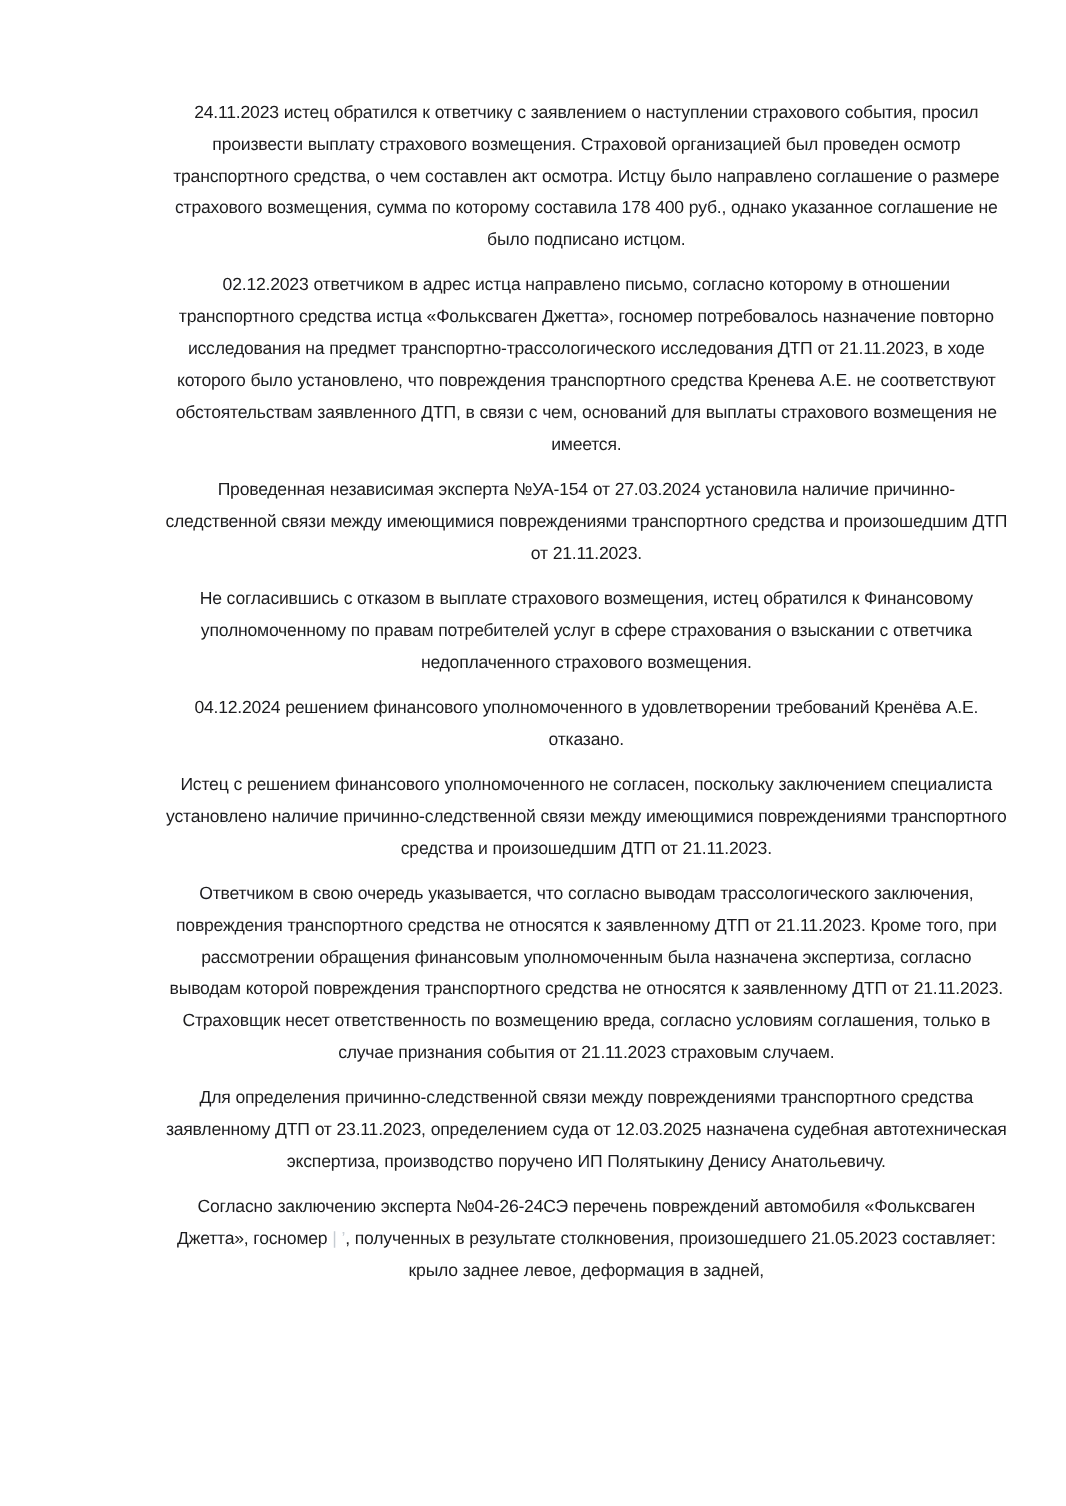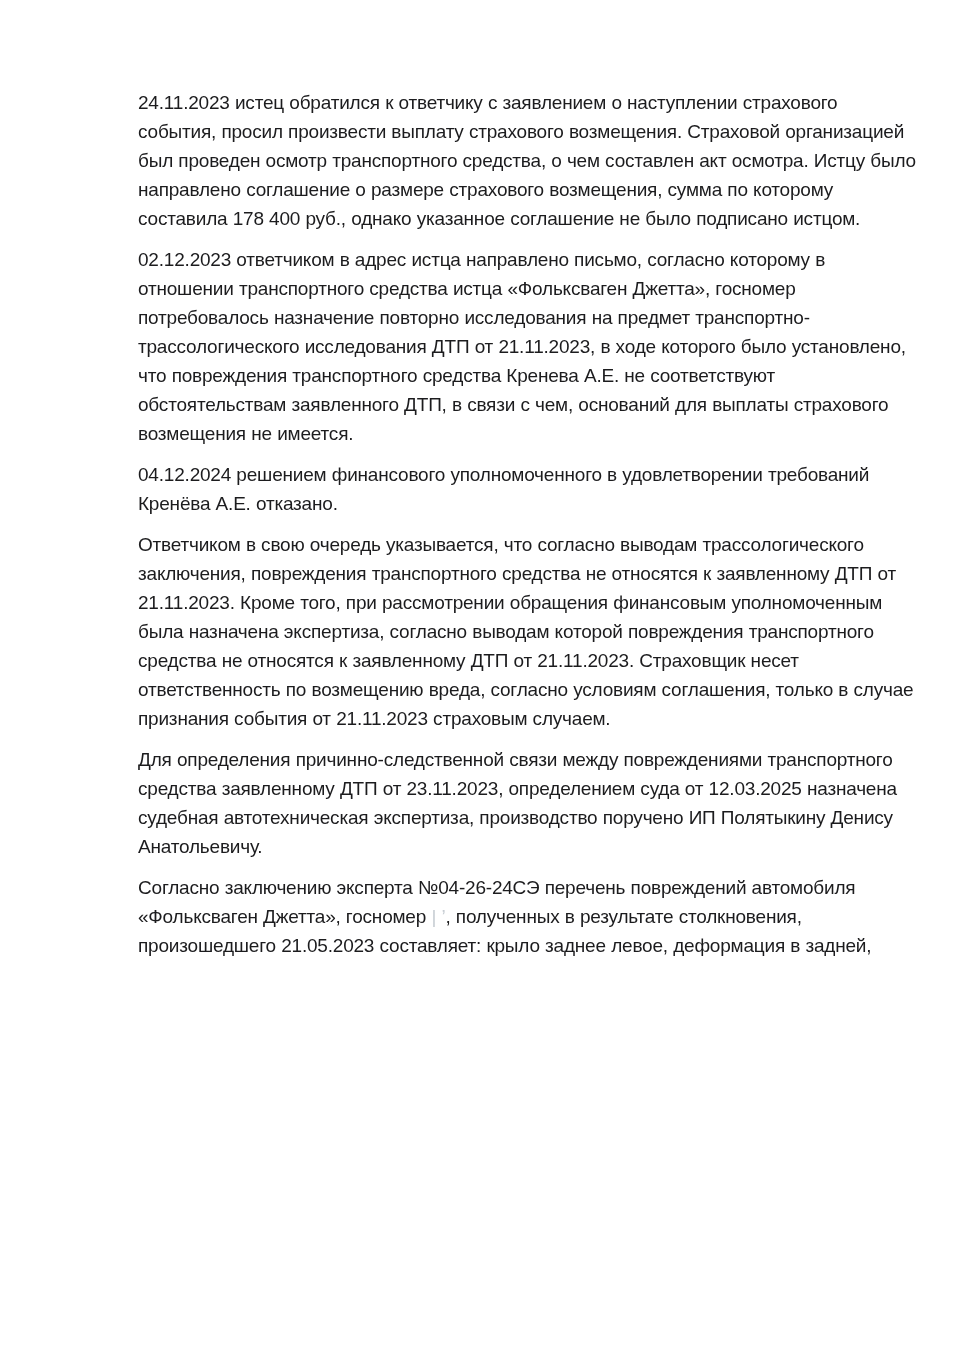--- a/index.html
+++ b/index.html
@@ -18,41 +18,44 @@
     box-sizing: border-box;
     width: 969px;
     height: 1369px;
     background: #ffffff;
     padding: 88px 53px 40px 138px;
   }
   .doc-body {
     width: 778px;
   }
   .para {
-    margin: 0 0 12px 0;
-    font-size: 19px;
+    margin: 0 0 12px 12px;
+    font-size: 16px;
     line-height: 29px;
     letter-spacing: -0.2px;
     color: #1c1c1e;
     font-weight: 400;
-    text-align: left;
+    text-align: center;
     word-spacing: 0.2px;
   }
   .para:last-child {
     margin-bottom: 0;
   }
   .redacted {
     color: #c6ccd2;
   }
 </style>
 </head>
 <body>
 
 <div class="doc-page">
   <div class="doc-body" id="doc-body">
       <p class="para"><span>24.11.2023 истец обратился к ответчику с заявлением о наступлении страхового события, просил произвести выплату страхового возмещения. Страховой организацией был проведен осмотр транспортного средства, о чем составлен акт осмотра. Истцу было направлено соглашение о размере страхового возмещения, сумма по которому составила 178 400 руб., однако указанное соглашение не было подписано истцом.</span></p>
       <p class="para"><span>02.12.2023 ответчиком в адрес истца направлено письмо, согласно которому в отношении транспортного средства истца «Фольксваген Джетта», госномер потребовалось назначение повторно исследования на предмет транспортно-трассологического исследования ДТП от 21.11.2023, в ходе которого было установлено, что повреждения транспортного средства Кренева А.Е. не соответствуют обстоятельствам заявленного ДТП, в связи с чем, оснований для выплаты страхового возмещения не имеется.</span></p>
+      <p class="para"><span>Проведенная независимая эксперта №УА-154 от 27.03.2024 установила наличие причинно-следственной связи между имеющимися повреждениями транспортного средства и произошедшим ДТП от 21.11.2023.</span></p>
+      <p class="para"><span>Не согласившись с отказом в выплате страхового возмещения, истец обратился к Финансовому уполномоченному по правам потребителей услуг в сфере страхования о взыскании с ответчика недоплаченного страхового возмещения.</span></p>
       <p class="para"><span>04.12.2024 решением финансового уполномоченного в удовлетворении требований Кренёва А.Е. отказано.</span></p>
+      <p class="para"><span>Истец с решением финансового уполномоченного не согласен, поскольку заключением специалиста установлено наличие причинно-следственной связи между имеющимися повреждениями транспортного средства и произошедшим ДТП от 21.11.2023.</span></p>
       <p class="para"><span>Ответчиком в свою очередь указывается, что согласно выводам трассологического заключения, повреждения транспортного средства не относятся к заявленному ДТП от 21.11.2023. Кроме того, при рассмотрении обращения финансовым уполномоченным была назначена экспертиза, согласно выводам которой повреждения транспортного средства не относятся к заявленному ДТП от 21.11.2023. Страховщик несет ответственность по возмещению вреда, согласно условиям соглашения, только в случае признания события от 21.11.2023 страховым случаем.</span></p>
       <p class="para"><span>Для определения причинно-следственной связи между повреждениями транспортного средства заявленному ДТП от 23.11.2023, определением суда от 12.03.2025 назначена судебная автотехническая экспертиза, производство поручено ИП Полятыкину Денису Анатольевичу.</span></p>
       <p class="para"><span>Согласно заключению эксперта №04-26-24СЭ перечень повреждений автомобиля «Фольксваген Джетта», госномер </span><span class="redacted">| ’</span><span>, полученных в результате столкновения, произошедшего 21.05.2023 составляет: крыло заднее левое, деформация в задней,</span></p>
     </div>
 </div>
 
 </body></html>

